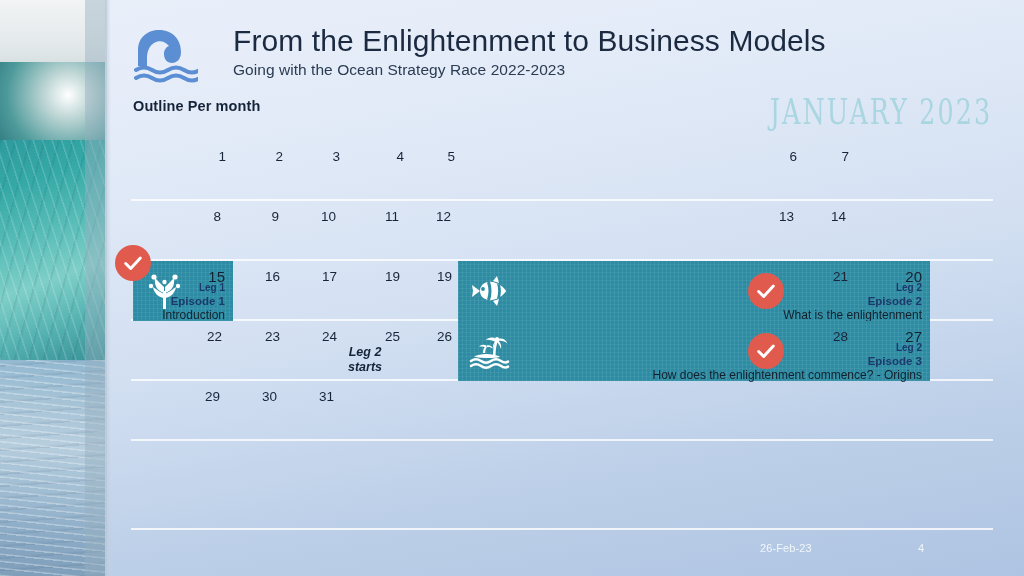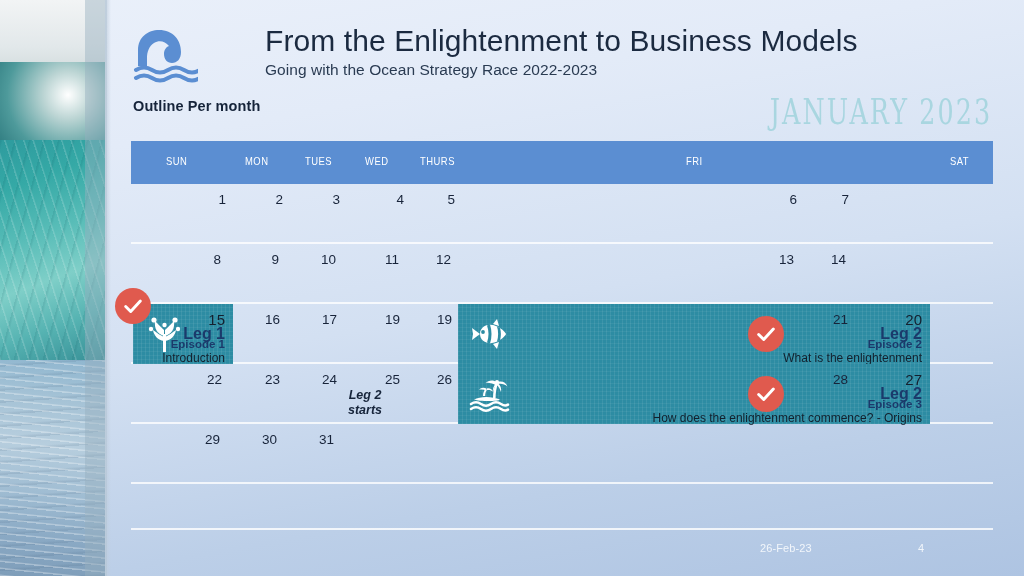--- a/index.html
+++ b/index.html
@@ -60,21 +60,21 @@
   .photo-edge {
     position: absolute; left: 105px; top: 0; width: 6px; height: 576px;
     background: linear-gradient(90deg, rgba(190,205,220,0.85), rgba(225,234,246,0));
   }
 
   
   .logo {
     position: absolute; left: 132px; top: 28px;
     width: 66px; height: 56px;
   }
-  .title-block { position: absolute; left: 233px; top: 24px; margin-left: 32px; }
+  .title-block { position: absolute; left: 233px; top: 24px; }
   .slide-title {
     font-size: 30px; font-weight: 400; color: #1b2a40;
     letter-spacing: 0.1px; line-height: 1.1;
     font-family: "Liberation Sans", sans-serif;
   }
   .slide-subtitle {
     font-size: 15.5px; font-weight: 400; color: #2a3b52;
     margin-top: 4px; letter-spacing: 0.05px;
   }
   .outline-label {
@@ -134,21 +134,21 @@
       repeating-linear-gradient(90deg, rgba(255,255,255,0.075) 0 1px, rgba(255,255,255,0) 1px 4px),
       repeating-linear-gradient(0deg, rgba(255,255,255,0.05) 0 1px, rgba(255,255,255,0) 1px 4px);
     overflow: visible;
   }
   .ev .ev-num {
     position: absolute; right: 8px; top: 7px;
     font-size: 15px; color: #14202f;
   }
   .ev .ev-leg {
     position: absolute; right: 8px; top: 21px;
-    font-size: 16px; font-weight: bold; color: #1b3a6b;
+    font-size: 10px; font-weight: bold; color: #1b3a6b;
   }
   .ev .ev-ep {
     position: absolute; right: 8px; top: 34px;
     font-size: 11.5px; font-weight: bold; color: #1b3a6b;
   }
   .ev .ev-desc {
     position: absolute; right: 8px; top: 47px;
     font-size: 12px; color: #12202d; white-space: nowrap;
   }
   .ev .ev-icon {
@@ -199,29 +199,20 @@
   </div>
 
   <div class="title-block">
     <div class="slide-title">From the Enlightenment to Business Models</div>
     <div class="slide-subtitle">Going with the Ocean Strategy Race 2022-2023</div>
   </div>
   <div class="outline-label">Outline Per month</div>
   <div class="month-title">JANUARY 2023</div>
 
   <div class="cal">
-    <div class="cal-head" id="cal-head">
-        <span style="left: 35px;">SUN</span>
-        <span style="left: 114px;">MON</span>
-        <span style="left: 174px;">TUES</span>
-        <span style="left: 234px;">WED</span>
-        <span style="left: 289px;">THURS</span>
-        <span style="left: 555px;">FRI</span>
-        <span style="left: 819px;">SAT</span>
-      </div>
     <div id="cal-weeks">
         <div class="wk">
           <div class="daynum" style="left: 61px;">1</div>
           <div class="daynum" style="left: 118px;">2</div>
           <div class="daynum" style="left: 175px;">3</div>
           <div class="daynum" style="left: 239px;">4</div>
           <div class="daynum" style="left: 290px;">5</div>
           <div class="daynum" style="left: 632px;">6</div>
           <div class="daynum" style="left: 684px;">7</div>
         </div>

